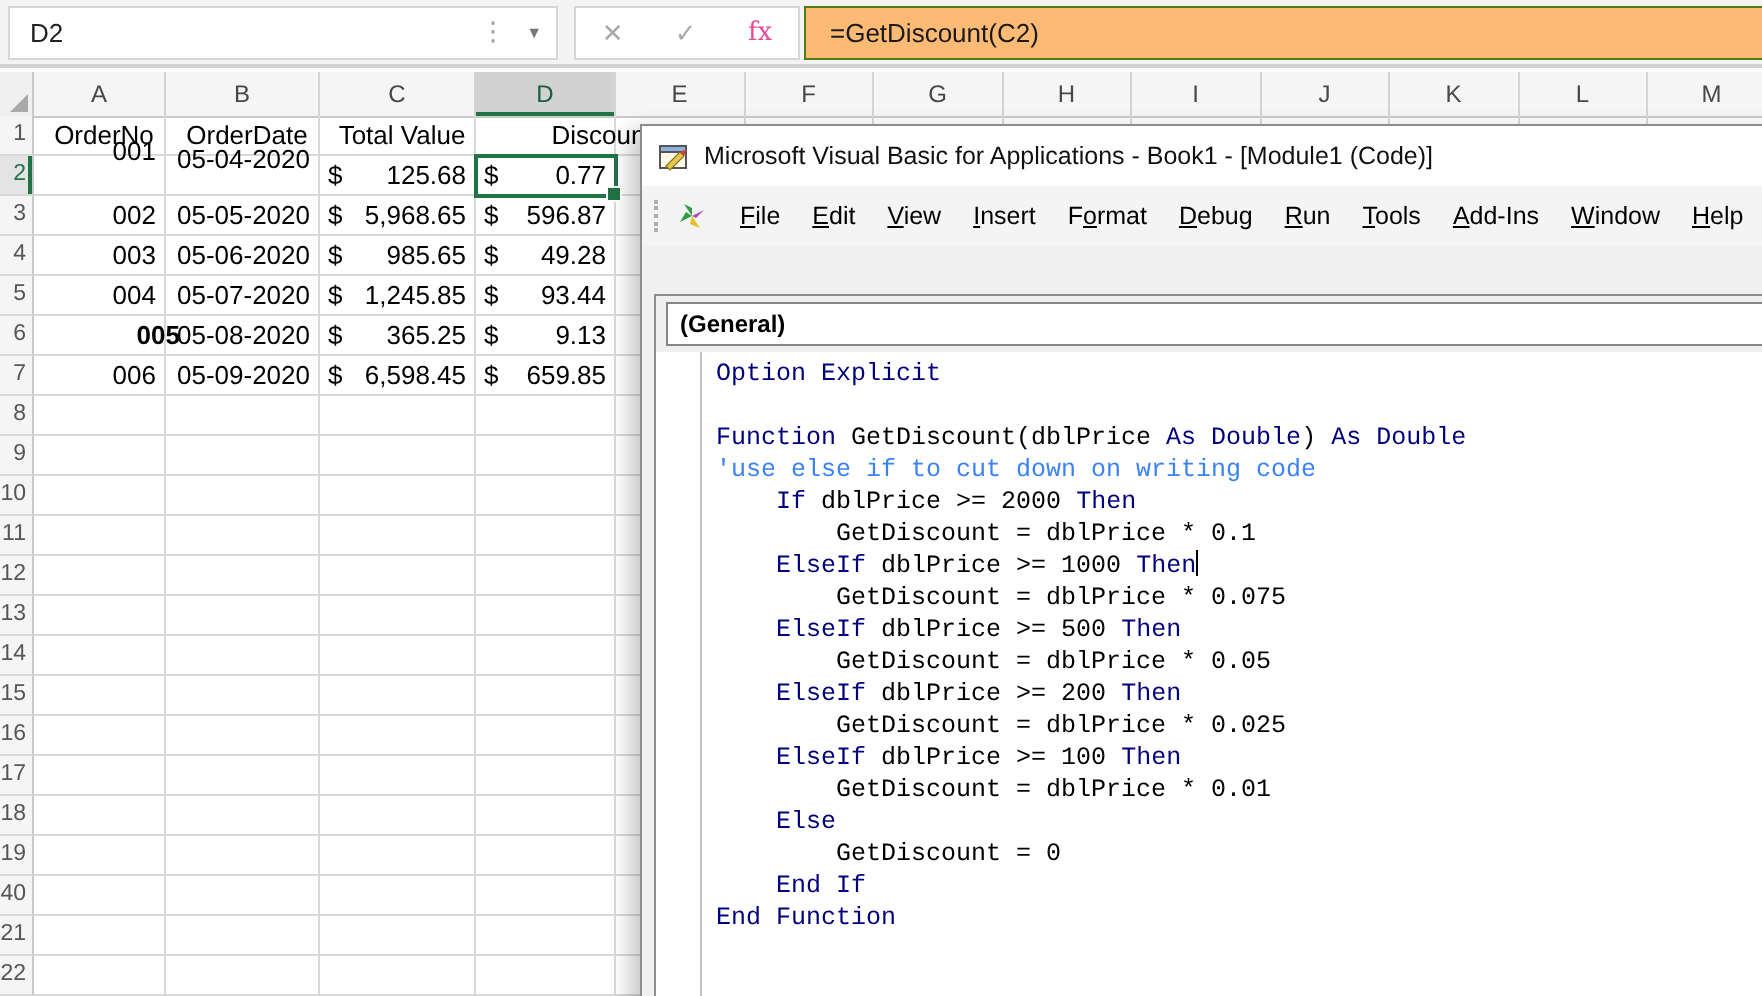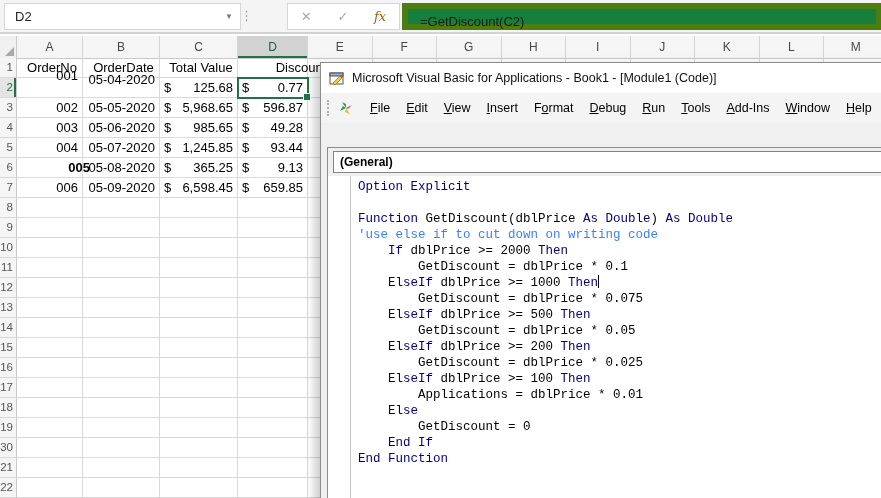--- a/index.html
+++ b/index.html
@@ -4,32 +4,32 @@
 <style>
   html,body{margin:0;padding:0;}
   body{
     width:881px;height:498px;overflow:hidden;position:relative;
     background:#fff;font-family:"Liberation Sans",sans-serif;
     -webkit-font-smoothing:antialiased;
   }
   
   .formula-strip{position:absolute;left:0;top:0;width:881px;height:34px;
     background:#f4f4f4;border-bottom:2px solid #d2d2d2;box-sizing:border-box;}
-  .name-box{position:absolute;left:4px;top:3px;width:237px;height:27px;background:#fff;
+  .name-box{position:absolute;left:4px;top:3px;width:275px;height:27px;background:#fff;
     border:1px solid #d6d6d6;box-sizing:border-box;font-size:13px;color:#222;
     line-height:25px;padding-left:10px;}
   .name-drop{position:absolute;right:7px;top:9px;font-size:8px;color:#777;line-height:8px;}
   .strip-dots{position:absolute;left:240px;top:8px;color:#9a9a9a;font-size:13px;letter-spacing:0;}
   .fbtns{position:absolute;left:287px;top:3px;width:113px;height:27px;background:#fff;
     border:1px solid #d6d6d6;box-sizing:border-box;display:flex;align-items:center;
     justify-content:space-around;}
   .fbtn{color:#a8a8a8;font-size:13px;line-height:13px;}
-  .fx{font-family:"DejaVu Serif",serif;font-style:italic;color:#a16207;font-size:13px;}
-  .formula-box{position:absolute;left:402px;top:3px;right:-1px;height:27px;background:#15803d;
-    border:6px solid #4d7c0f;box-sizing:border-box;font-size:13px;color:#1a1a1a;
+  .fx{font-family:"DejaVu Serif",serif;color:#ec4899;font-size:13px;}
+  .formula-box{position:absolute;left:402px;top:3px;right:-1px;height:27px;background:#fdba74;
+    border:1px solid #4d7c0f;box-sizing:border-box;font-size:13px;color:#1a1a1a;
     line-height:25px;padding-left:12px;}
   
   .col-headers{position:absolute;left:0;top:36px;height:22px;width:881px;display:flex;
     border-bottom:1px solid #c9c9c9;box-sizing:content-box;background:#f5f5f5;}
   .corner{width:17px;height:22px;background:#f0f0f0;border-right:1px solid #c9c9c9;
     position:relative;box-sizing:border-box;flex:none;}
   .corner .tri{position:absolute;right:2px;bottom:2px;width:0;height:0;
     border-left:9px solid transparent;border-bottom:9px solid #a9a9a9;}
   .colhead{height:22px;box-sizing:border-box;border-right:1px solid #d4d4d4;
     font-size:12px;color:#474747;text-align:center;line-height:22px;flex:none;background:#f5f5f5;}
@@ -133,21 +133,21 @@
       <div class="rowhead">10</div>
       <div class="rowhead">11</div>
       <div class="rowhead">12</div>
       <div class="rowhead">13</div>
       <div class="rowhead">14</div>
       <div class="rowhead">15</div>
       <div class="rowhead">16</div>
       <div class="rowhead">17</div>
       <div class="rowhead">18</div>
       <div class="rowhead">19</div>
-      <div class="rowhead">30</div>
+      <div class="rowhead">40</div>
       <div class="rowhead">21</div>
       <div class="rowhead">22</div>
     </div>
   <div class="grid" id="grid">
       <div class="vline" style="left: 65px;"></div>
       <div class="vline" style="left: 142px;"></div>
       <div class="vline" style="left: 220px;"></div>
       <div class="vline" style="left: 290px;"></div>
       <div class="vline" style="left: 354.5px;"></div>
       <div class="vline" style="left: 419px;"></div>
@@ -272,21 +272,21 @@
           <div class="code-line"><span class="cm">'use else if to cut down on writing code</span></div>
           <div class="code-line"><span class="tx">    </span><span class="kw">If </span><span class="tx">dblPrice &gt;= 2000 </span><span class="kw">Then</span></div>
           <div class="code-line"><span class="tx">        GetDiscount = dblPrice * 0.1</span></div>
           <div class="code-line"><span class="tx">    </span><span class="kw">ElseIf </span><span class="tx">dblPrice &gt;= 1000 </span><span class="kw">Then</span><span class="caret"></span></div>
           <div class="code-line"><span class="tx">        GetDiscount = dblPrice * 0.075</span></div>
           <div class="code-line"><span class="tx">    </span><span class="kw">ElseIf </span><span class="tx">dblPrice &gt;= 500 </span><span class="kw">Then</span></div>
           <div class="code-line"><span class="tx">        GetDiscount = dblPrice * 0.05</span></div>
           <div class="code-line"><span class="tx">    </span><span class="kw">ElseIf </span><span class="tx">dblPrice &gt;= 200 </span><span class="kw">Then</span></div>
           <div class="code-line"><span class="tx">        GetDiscount = dblPrice * 0.025</span></div>
           <div class="code-line"><span class="tx">    </span><span class="kw">ElseIf </span><span class="tx">dblPrice &gt;= 100 </span><span class="kw">Then</span></div>
-          <div class="code-line"><span class="tx">        Applications = dblPrice * 0.01</span></div>
+          <div class="code-line"><span class="tx">        GetDiscount = dblPrice * 0.01</span></div>
           <div class="code-line"><span class="tx">    </span><span class="kw">Else</span></div>
           <div class="code-line"><span class="tx">        GetDiscount = 0</span></div>
           <div class="code-line"><span class="tx">    </span><span class="kw">End If</span></div>
           <div class="code-line"><span class="kw">End Function</span></div>
         </div>
     </div>
   </div>
 </div>
 
 </body></html>

